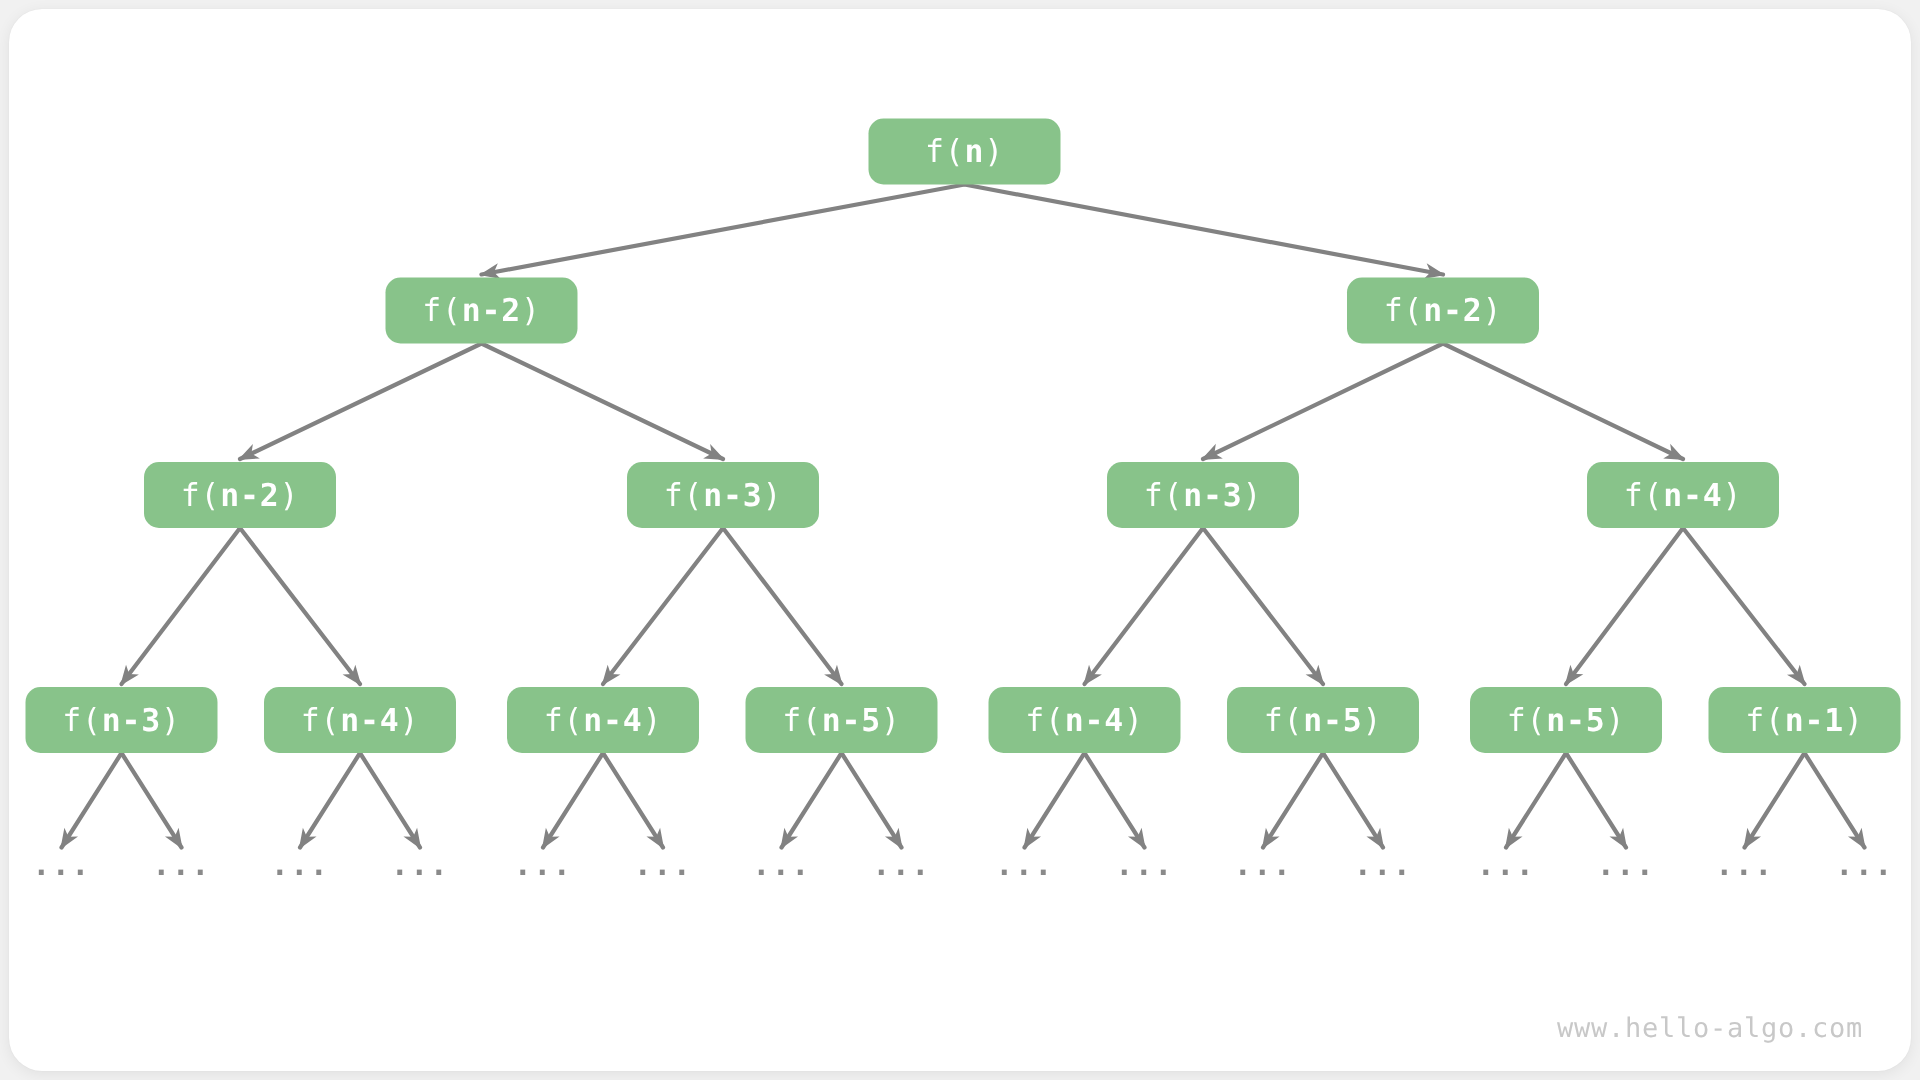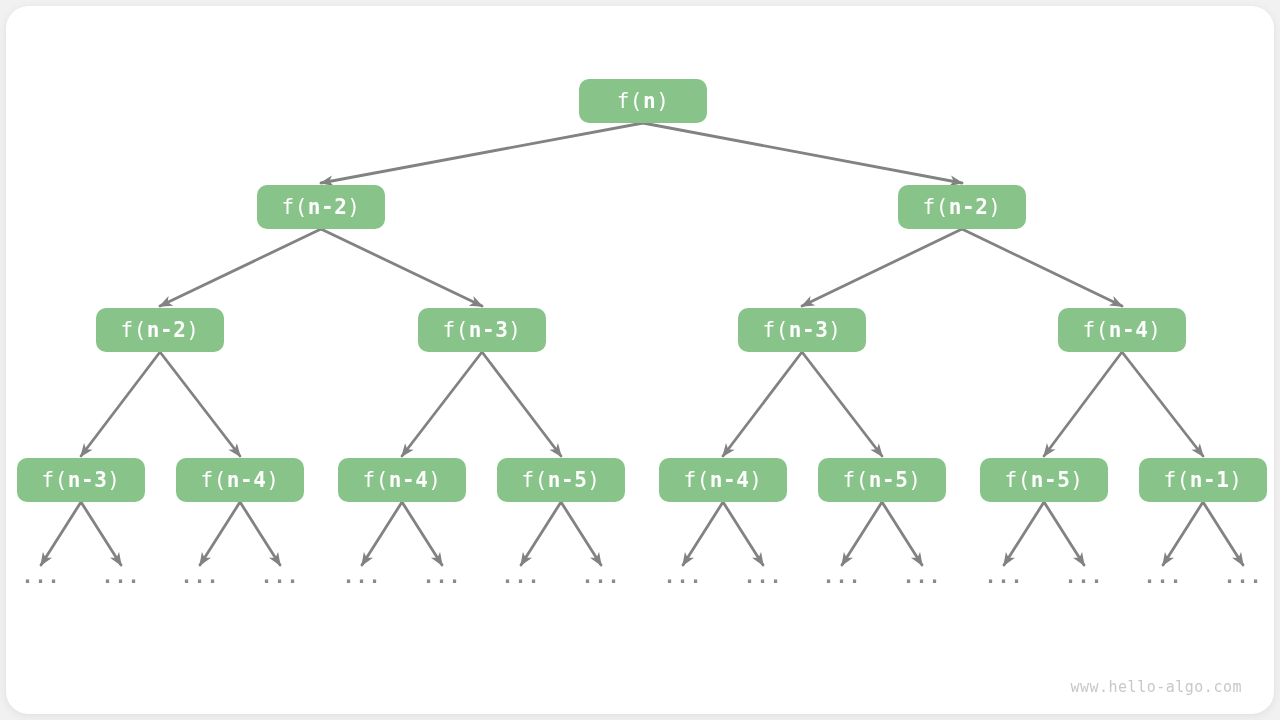--- a/index.html
+++ b/index.html
@@ -53,21 +53,21 @@
     font-size: 20px;
     font-weight: bold;
     letter-spacing: 1px;
     user-select: none;
   }
   .watermark {
     position: absolute;
     right: 38px;
     bottom: 24px;
     color: var(--watermark, #c8c8c8);
-    font-size: 15px;
+    font-size: 18px;
     letter-spacing: 0.5px;
     user-select: none;
   }
 </style>
 </head>
 <body>
 
 <div class="stage">
   <div class="card"></div>
   <svg class="edges-svg" id="edges-svg" viewBox="0 0 1280 720" xmlns="http://www.w3.org/2000/svg">

